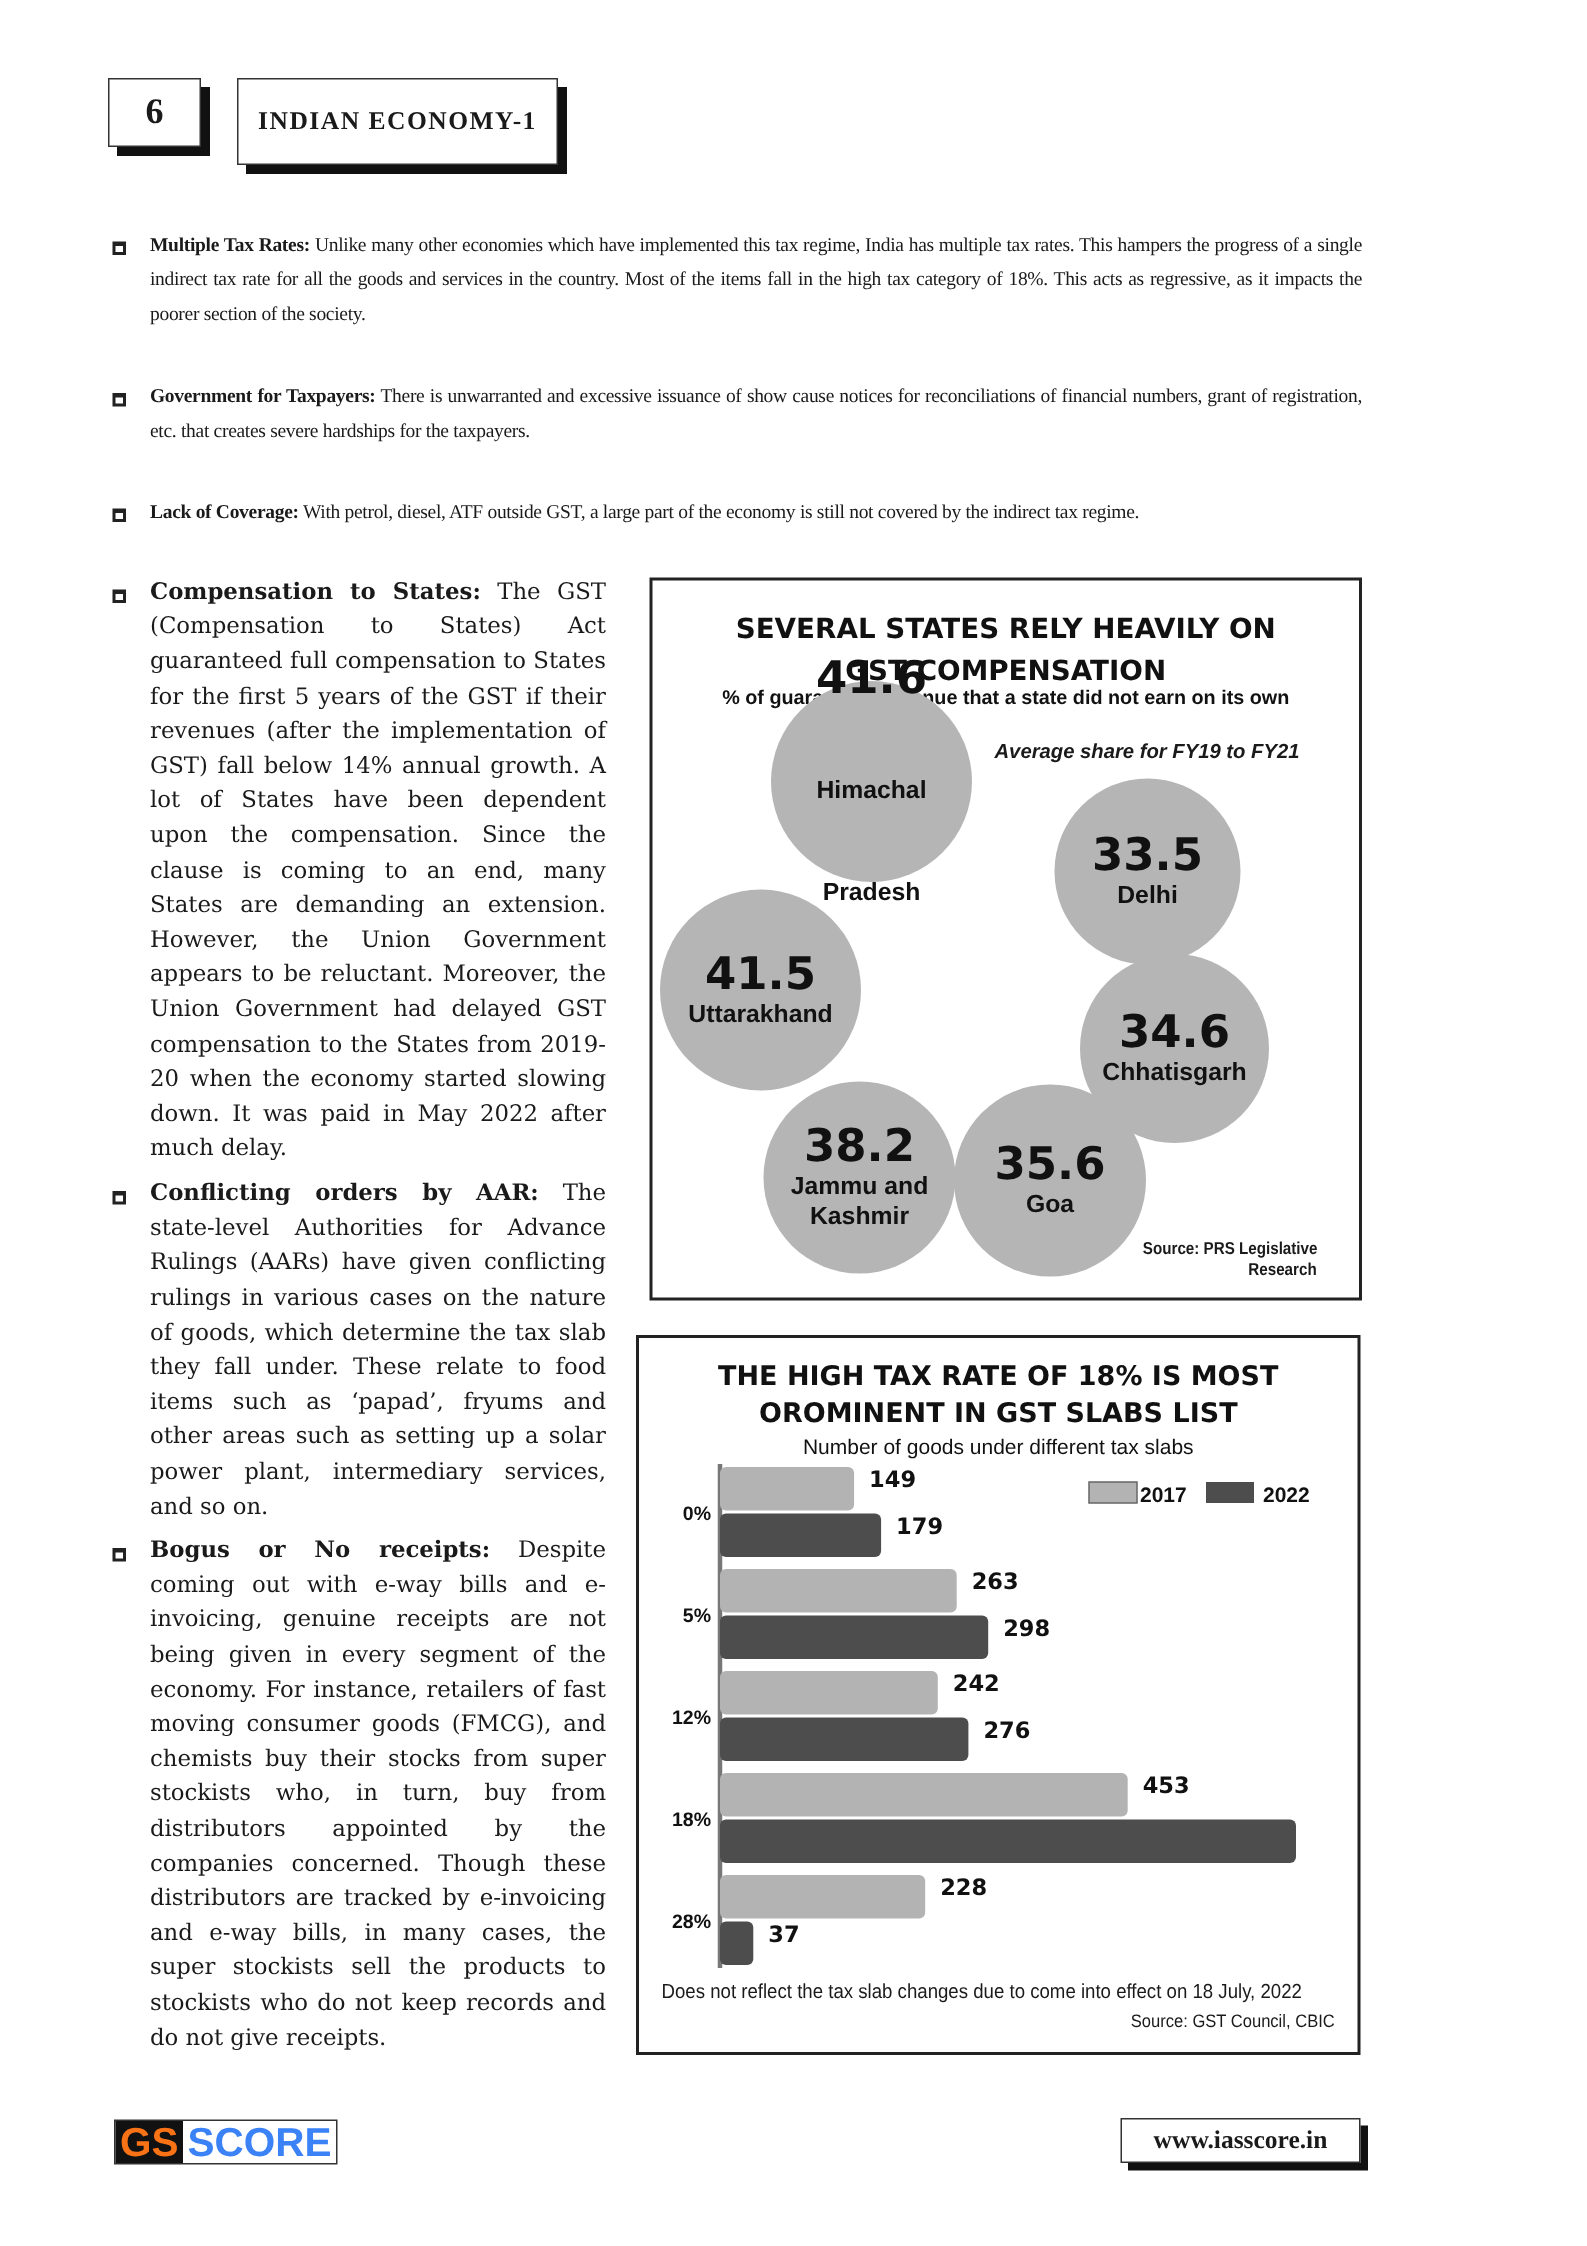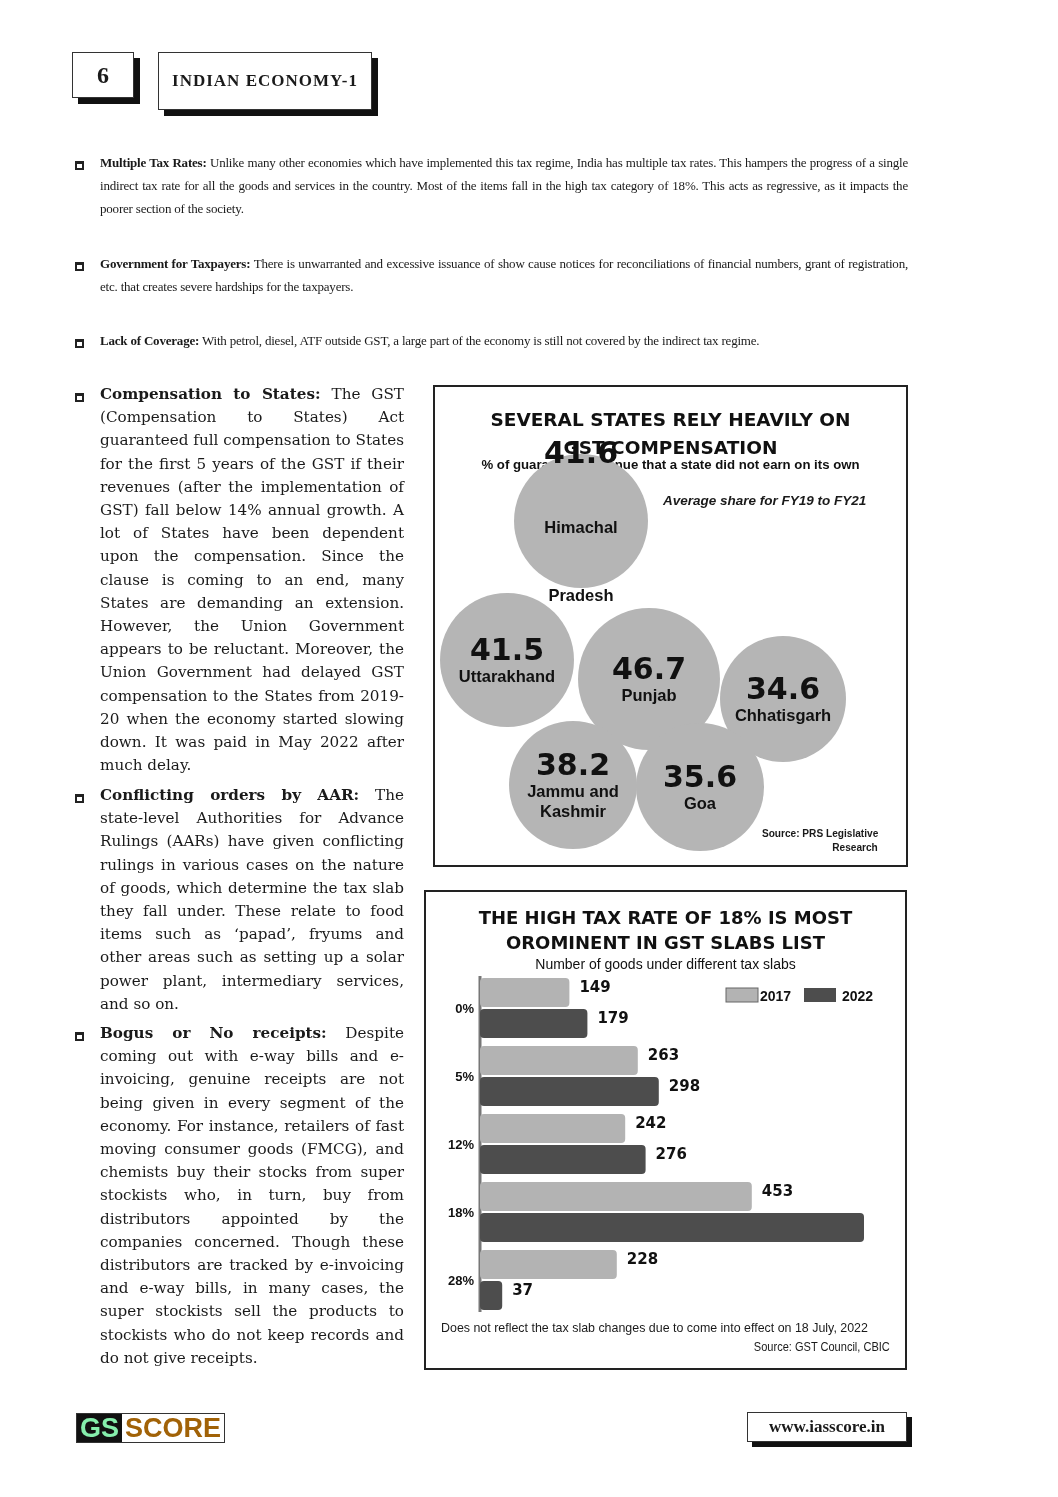--- a/index.html
+++ b/index.html
@@ -12,22 +12,22 @@
   .bullet{position:absolute;width:9px;height:9px;border:2px solid #222;border-top-width:3px;background:#fff}
   .full{left:100px;width:808px;font-family:"Liberation Serif",serif;font-size:13px;letter-spacing:-0.2px}
   .col{left:100px;width:304px;font-size:15.2px}
   .box{position:absolute;border:2px solid #222;background:#fff}
   .sans{font-family:"Liberation Sans",sans-serif}
   .chtitle{position:absolute;left:0;right:0;text-align:center;font-family:"DejaVu Sans",sans-serif;font-weight:bold;color:#111}
   .bubble{position:absolute;border-radius:50%;background:#b5b5b5;display:flex;flex-direction:column;align-items:center;justify-content:center;font-family:"DejaVu Sans",sans-serif;color:#111;text-align:center}
   .bubble .v{font-weight:bold;font-size:30px;line-height:32px}
   .bubble .n{font-family:"Liberation Sans",sans-serif;font-weight:bold;font-size:16.5px;line-height:20px}
   .footer-logo{position:absolute;left:76px;top:1413px;height:30px;border:1px solid #333;display:flex;font-family:"Liberation Sans",sans-serif;font-weight:bold;font-size:27px;line-height:28px}
-  .footer-logo .gs{background:#111;color:#86efac;padding:0 3px}
-  .footer-logo .sc{background:#fff;color:#a16207;padding:0 3px}
+  .footer-logo .gs{background:#111;color:#f97316;padding:0 3px}
+  .footer-logo .sc{background:#fff;color:#3b82f6;padding:0 3px}
   .url{position:absolute;left:747px;top:1412px;width:160px;height:30px;border:1px solid #333;box-shadow:5px 5px 0 #111;background:#fff;font-family:"Liberation Serif",serif;font-weight:bold;font-size:17px;display:flex;align-items:center;justify-content:center}
 </style>
 </head>
 <body>
 
 <div class="pgnum">6</div>
 <div class="runhead">INDIAN ECONOMY-1</div>
 
 <div class="bullet" style="left:75px;top:161px"></div>
 <div class="para full" style="top:151px">
@@ -63,27 +63,27 @@
   <div class="chtitle" style="top:22px;font-size:18.5px">SEVERAL STATES RELY HEAVILY ON</div>
   <div class="chtitle" style="top:50px;font-size:18.5px">GST COMPENSATION</div>
   <div class="chtitle sans" style="top:70px;font-family:'Liberation Sans',sans-serif;font-size:13.2px">% of guaranteed revenue that a state did not earn on its own</div>
   <div class="sans" style="position:absolute;left:228px;top:106px;font-family:'Liberation Sans',sans-serif;font-style:italic;font-weight:bold;font-size:13.5px">Average share for FY19 to FY21</div>
   <div id="bubbles" style="position:absolute;left:0;top:0;width:100%;height:100%">
       <div class="bubble" style="left: 146px; top: 134px; width: 134.022px; height: 134.022px; margin-left: -67.0111px; margin-top: -67.0111px; background: rgb(181, 181, 181); gap: 48px;">
         <div class="v">41.6</div>
         <div class="n">Himachal</div>
         <div class="n">Pradesh</div>
       </div>
+      <div class="bubble" style="left: 330px; top: 194px; width: 123.877px; height: 123.877px; margin-left: -61.9383px; margin-top: -61.9383px; background: rgb(181, 181, 181);">
+        <div class="v">33.5</div>
+        <div class="n">Delhi</div>
+      </div>
       <div class="bubble" style="left: 72px; top: 273px; width: 133.861px; height: 133.861px; margin-left: -66.9305px; margin-top: -66.9305px; background: rgb(181, 181, 181);">
         <div class="v">41.5</div>
         <div class="n">Uttarakhand</div>
-      </div>
-      <div class="bubble" style="left: 214px; top: 292px; width: 142px; height: 142px; margin-left: -71px; margin-top: -71px; background: rgb(181, 181, 181);">
-        <div class="v">46.7</div>
-        <div class="n">Punjab</div>
       </div>
       <div class="bubble" style="left: 348px; top: 312px; width: 125.894px; height: 125.894px; margin-left: -62.947px; margin-top: -62.947px; background: rgb(181, 181, 181);">
         <div class="v">34.6</div>
         <div class="n">Chhatisgarh</div>
       </div>
       <div class="bubble" style="left: 138px; top: 398px; width: 128.429px; height: 128.429px; margin-left: -64.2143px; margin-top: -64.2143px; background: rgb(181, 181, 181);">
         <div class="v">38.2</div>
         <div class="n">Jammu and</div>
         <div class="n">Kashmir</div>
       </div>

